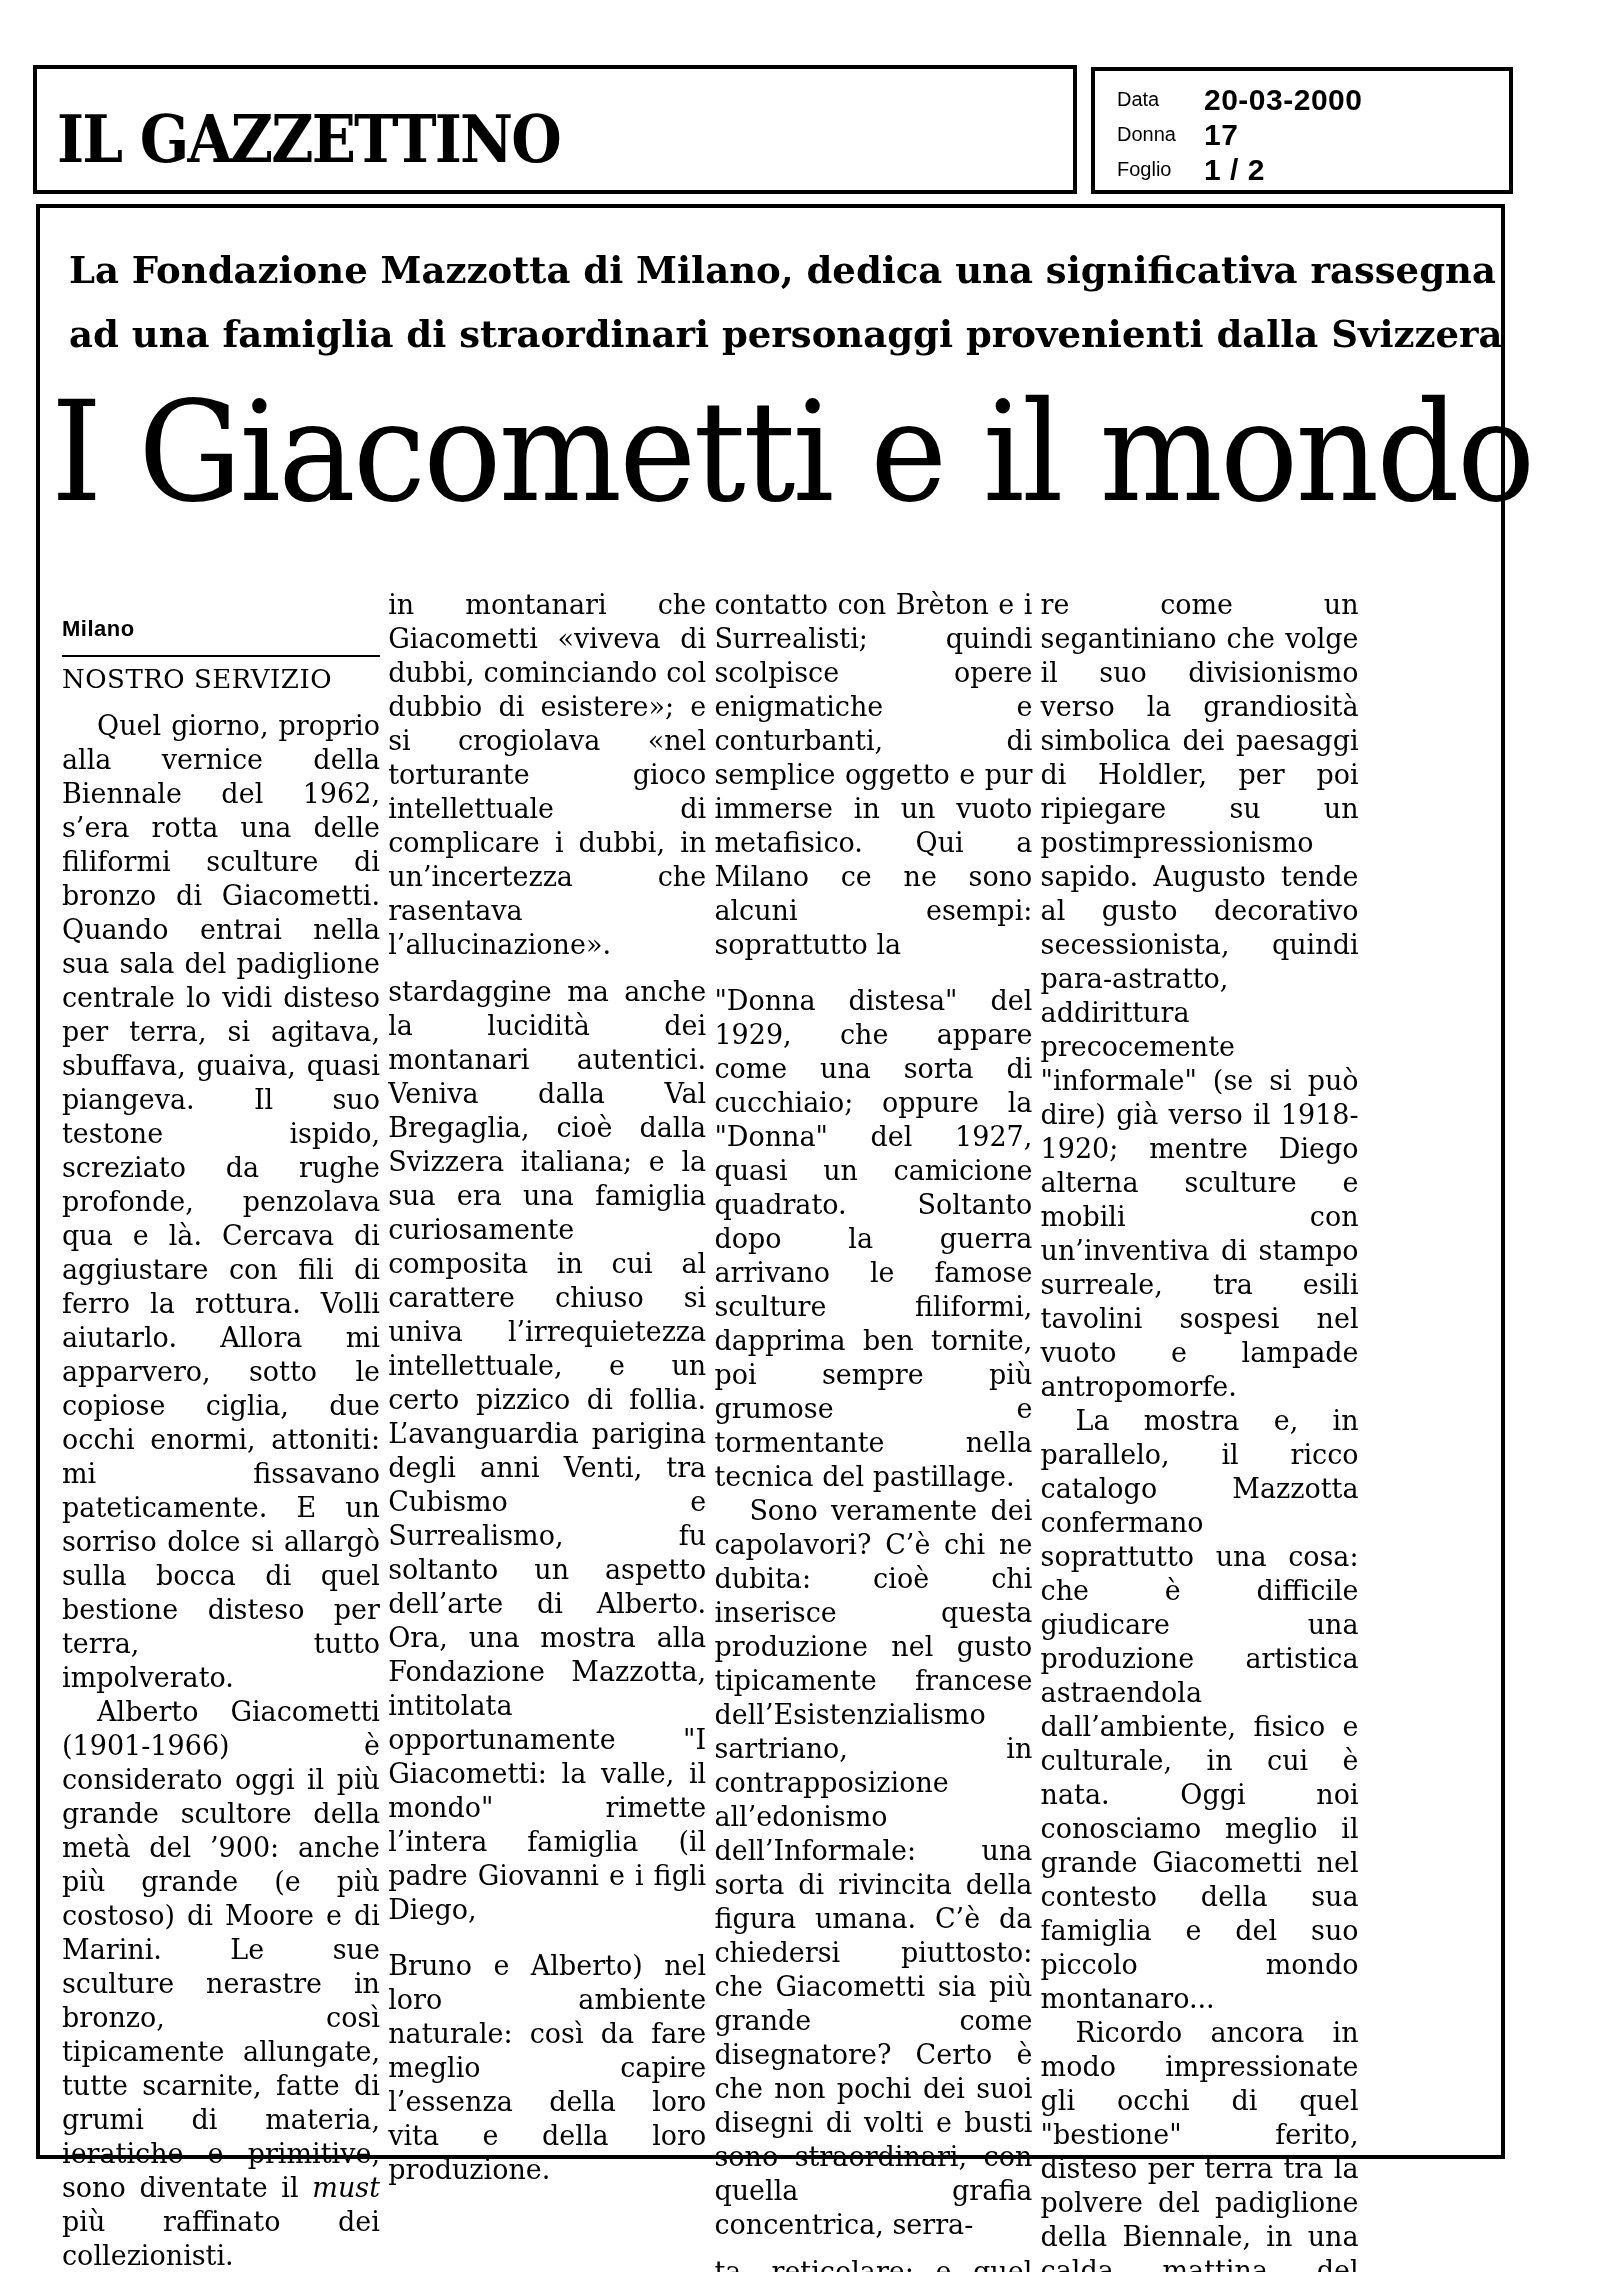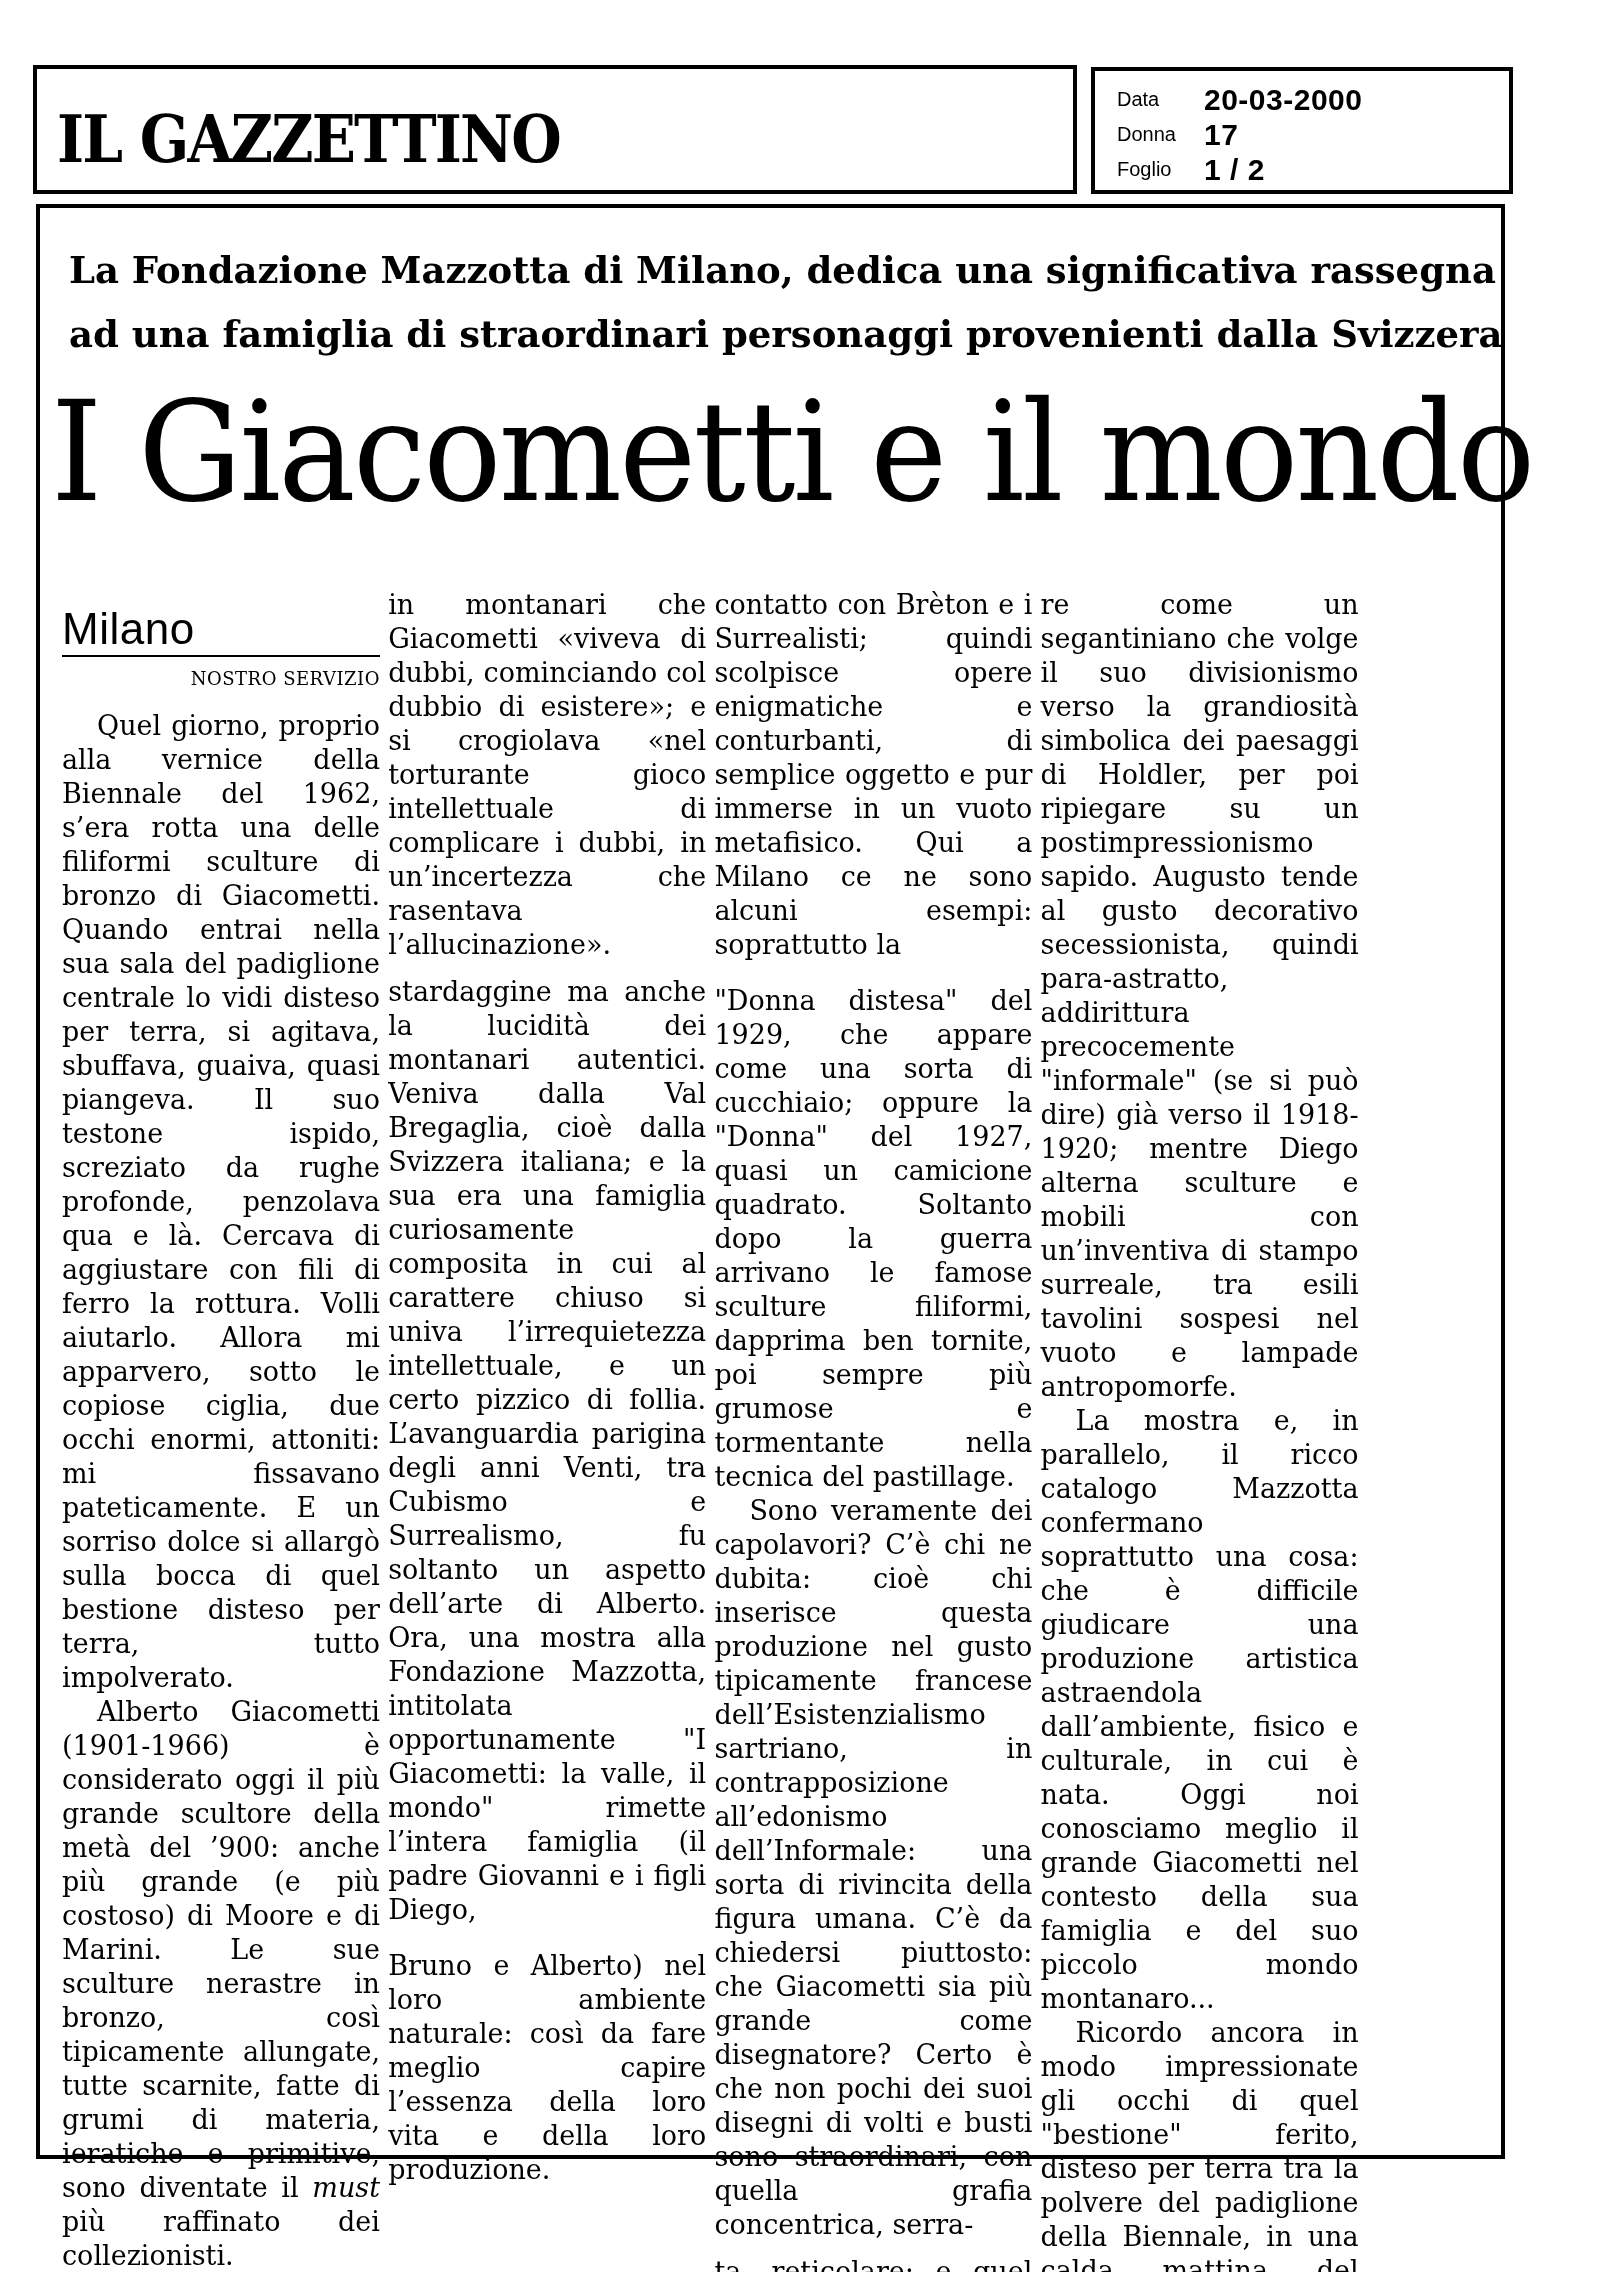--- a/index.html
+++ b/index.html
@@ -58,25 +58,25 @@
     display:flex; gap:8.2px;
   }
   .col { width:318px; font-size:27px; line-height:34px; text-align:justify; }
   .col p { margin:0; }
   .col p.ind { text-indent:35px; }
   .gap-sm { margin-top:12.7px !important; }
   .gap-md { margin-top:22px !important; }
 
   .dateline {
     font-family:"Liberation Sans", sans-serif;
-    font-weight:normal; font-size:44px; letter-spacing:0.5px;
+    font-weight:bold; font-size:22px; letter-spacing:0.5px;
     margin-top:23.6px !important; text-align:left;
   }
   .dateline-rule { border:none; border-top:2.7px solid #000; margin:9px 0 5.5px 0; }
-  .byline-top { font-size:18px; margin-bottom:12.7px !important; text-align:right; letter-spacing:0.5px; }
+  .byline-top { font-size:26px; margin-bottom:12.7px !important; text-align:left; letter-spacing:0.5px; }
   .it { font-style:italic; }
 
   
   .footer-band {
     position:absolute; left:0; right:0; bottom:0; height:29px;
     border-top:3.6px solid #000;
     display:flex; align-items:center; justify-content:center;
     font-family:"DejaVu Sans Mono", monospace;
     font-size:22px; font-weight:bold; word-spacing:16.4px; letter-spacing:0.5px;
   }

